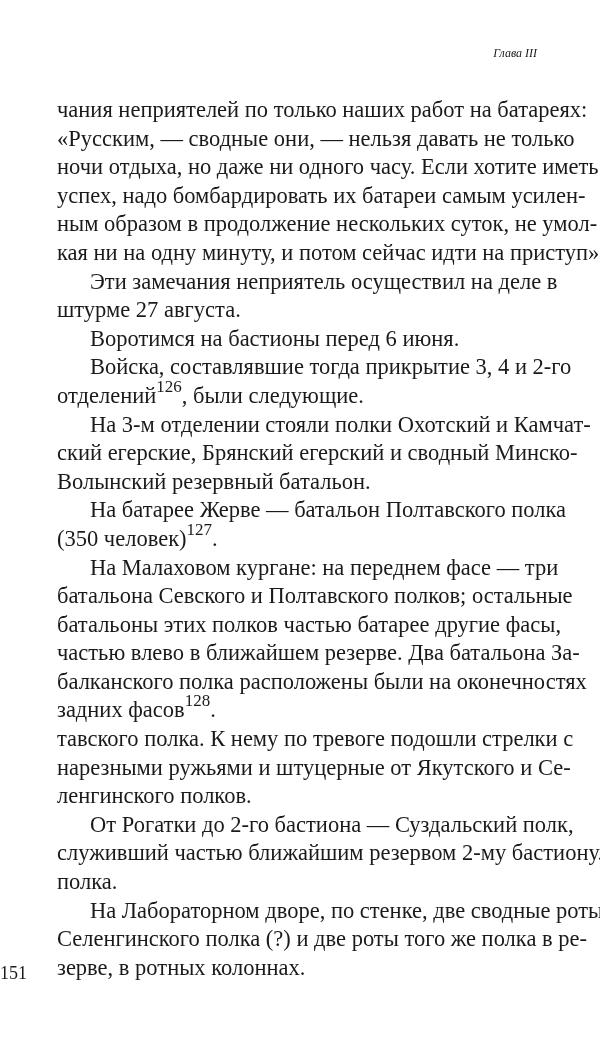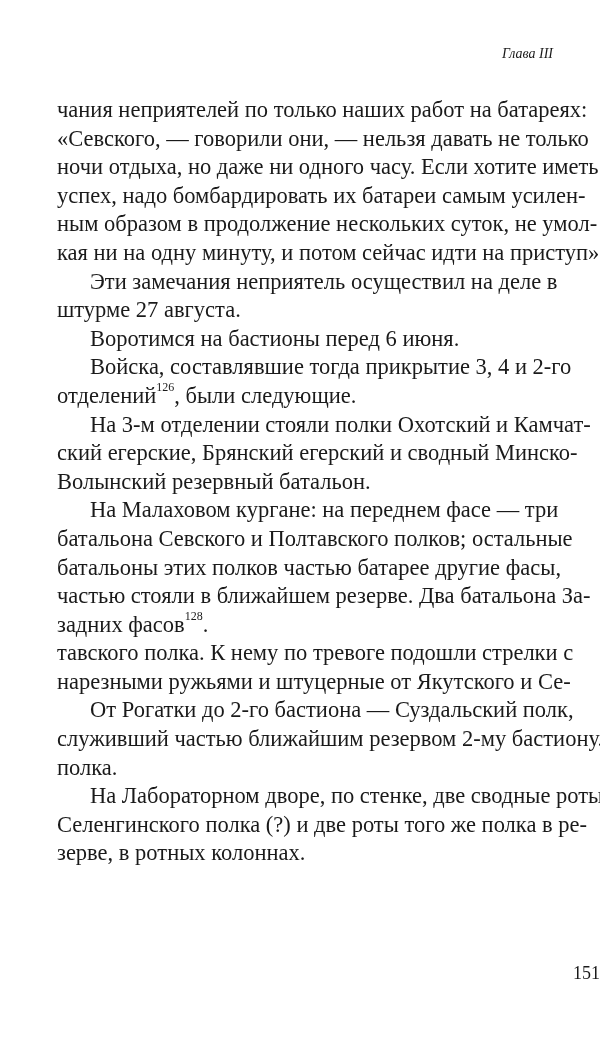--- a/index.html
+++ b/index.html
@@ -1,53 +1,57 @@
 <!DOCTYPE html>
 <html><head>
 <meta charset="utf-8">
 <style>
   html, body { margin:0; padding:0; background:#ffffff; }
   body { width:600px; height:1038px; position:relative; overflow:hidden;
          font-family:"Liberation Serif","DejaVu Serif",serif; color:#1a1a1a; }
-  .header { position:absolute; top:46px; right:47px; font-style:italic; font-size:14px;margin-left:28px; }
+  .header { position:absolute; top:46px; right:63px; font-style:italic; font-size:12px;margin-left:28px; }
   .text { position:absolute; left:57px; top:96px; width:496px; }
   .line { font-size:22.5px; line-height:28.6px; height:28.6px; white-space:nowrap;
           text-align:justify; text-align-last:justify; overflow:visible; }
   .line.last { text-align-last:left; }
   .line.ind { padding-left:33px; }
-  sup { font-size:12px; vertical-align:top; line-height:14px; position:relative; top:-2px; }
-  .page-num { position:absolute; top:963px; left:0; width:600px; text-align:right; font-size:18px; }
+  sup { font-size:17px; vertical-align:top; line-height:14px; position:relative; top:-2px; }
+  .page-num { position:absolute; top:963px; left:0; width:600px; text-align:left; font-size:18px; }
 </style>
 </head>
 <body>
 
 <div class="header">Глава III</div>
 
 <div class="text" id="text">
     <div class="line"><span>чания неприятелей по только наших работ на батареях:</span></div>
-    <div class="line"><span>«Севского, — говорили они, — нельзя давать не только</span></div>
+    <div class="line"><span>«Русским, — сводные они, — нельзя давать не только</span></div>
     <div class="line"><span>ночи отдыха, но даже ни одного часу. Если хотите иметь</span></div>
     <div class="line"><span>успех, надо бомбардировать их батареи самым усилен-</span></div>
     <div class="line"><span>ным образом в продолжение нескольких суток, не умол-</span></div>
     <div class="line"><span>кая ни на одну минуту, и потом сейчас идти на приступ».</span></div>
     <div class="line ind"><span>Эти замечания неприятель осуществил на деле в</span></div>
     <div class="line last"><span>штурме 27 августа.</span></div>
     <div class="line ind last"><span>Воротимся на бастионы перед 6 июня.</span></div>
     <div class="line ind"><span>Войска, составлявшие тогда прикрытие 3, 4 и 2-го</span></div>
     <div class="line last"><span>отделений</span><sup>126</sup><span>, были следующие.</span></div>
     <div class="line ind"><span>На 3-м отделении стояли полки Охотский и Камчат-</span></div>
     <div class="line"><span>ский егерские, Брянский егерский и сводный Минско-</span></div>
     <div class="line last"><span>Волынский резервный батальон.</span></div>
+    <div class="line ind"><span>На батарее Жерве — батальон Полтавского полка</span></div>
+    <div class="line last"><span>(350 человек)</span><sup>127</sup><span>.</span></div>
     <div class="line ind"><span>На Малаховом кургане: на переднем фасе — три</span></div>
     <div class="line"><span>батальона Севского и Полтавского полков; остальные</span></div>
     <div class="line"><span>батальоны этих полков частью батарее другие фасы,</span></div>
-    <div class="line"><span>частью стояли в ближайшем резерве. Два батальона За-</span></div>
+    <div class="line"><span>частью влево в ближайшем резерве. Два батальона За-</span></div>
+    <div class="line"><span>балканского полка расположены были на оконечностях</span></div>
     <div class="line last"><span>задних фасов</span><sup>128</sup><span>.</span></div>
     <div class="line"><span>тавского полка. К нему по тревоге подошли стрелки с</span></div>
     <div class="line"><span>нарезными ружьями и штуцерные от Якутского и Се-</span></div>
+    <div class="line last"><span>ленгинского полков.</span></div>
     <div class="line ind"><span>От Рогатки до 2-го бастиона — Суздальский полк,</span></div>
     <div class="line"><span>служивший частью ближайшим резервом 2-му бастиону.</span></div>
     <div class="line last"><span>полка.</span></div>
     <div class="line ind"><span>На Лабораторном дворе, по стенке, две сводные роты</span></div>
     <div class="line"><span>Селенгинского полка (?) и две роты того же полка в ре-</span></div>
     <div class="line last"><span>зерве, в ротных колоннах.</span></div>
   </div>
 
 <div class="page-num">151</div>
 

